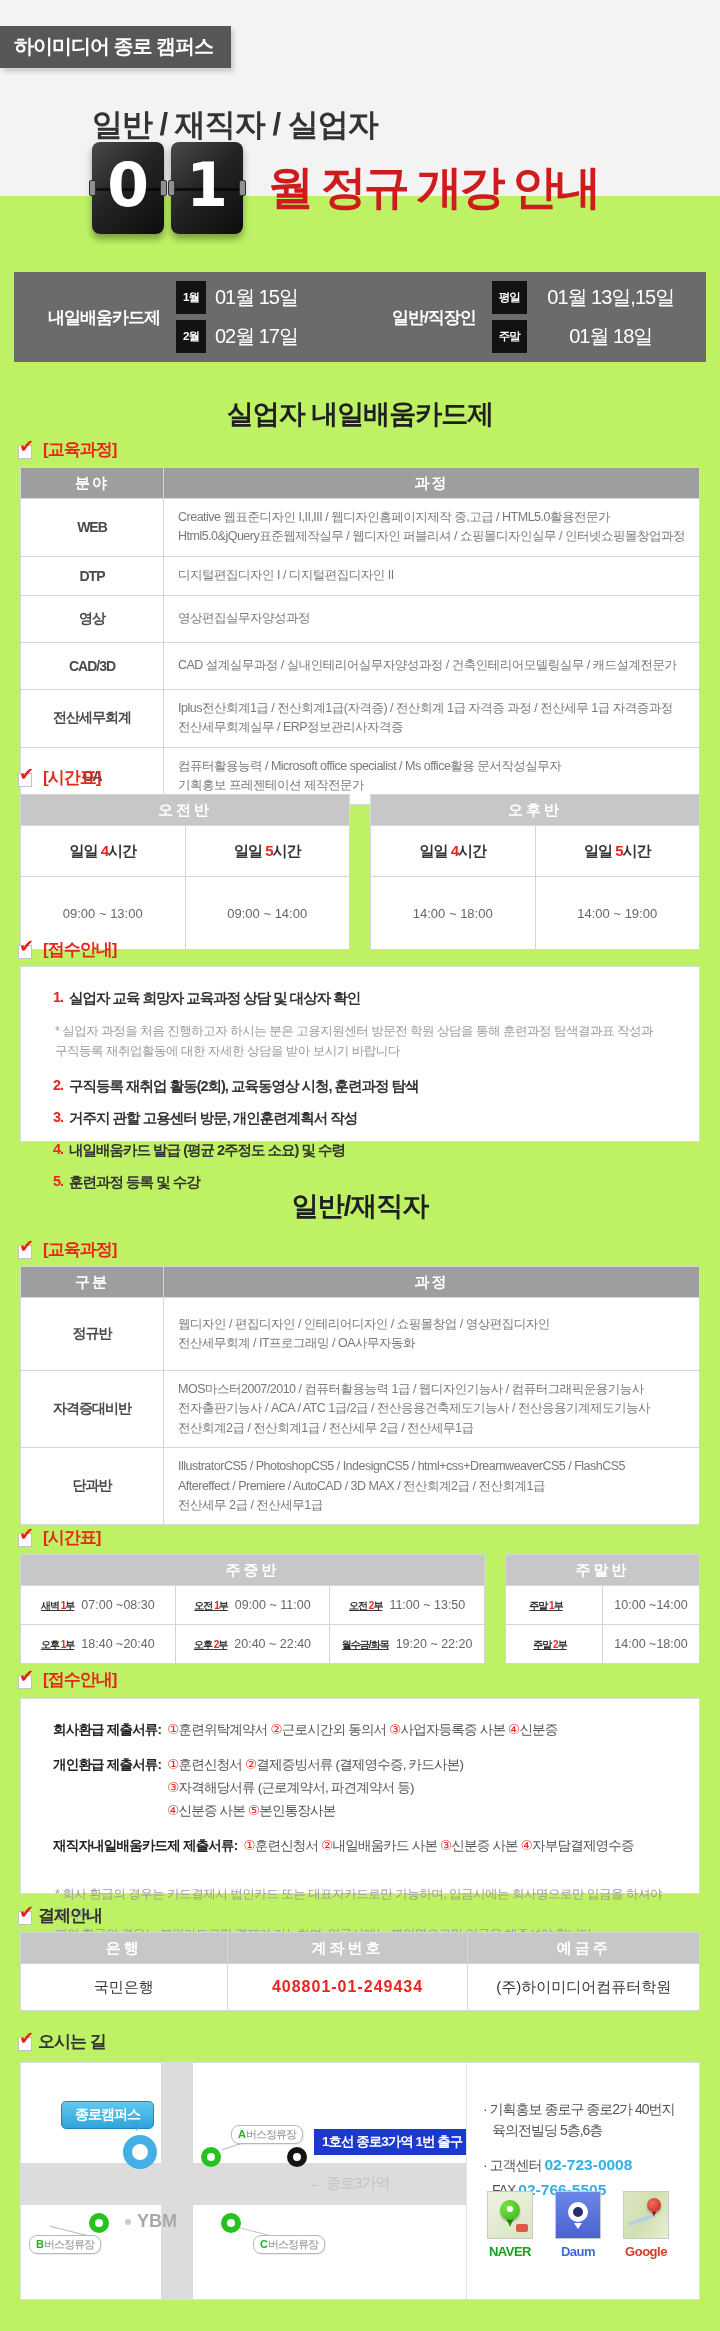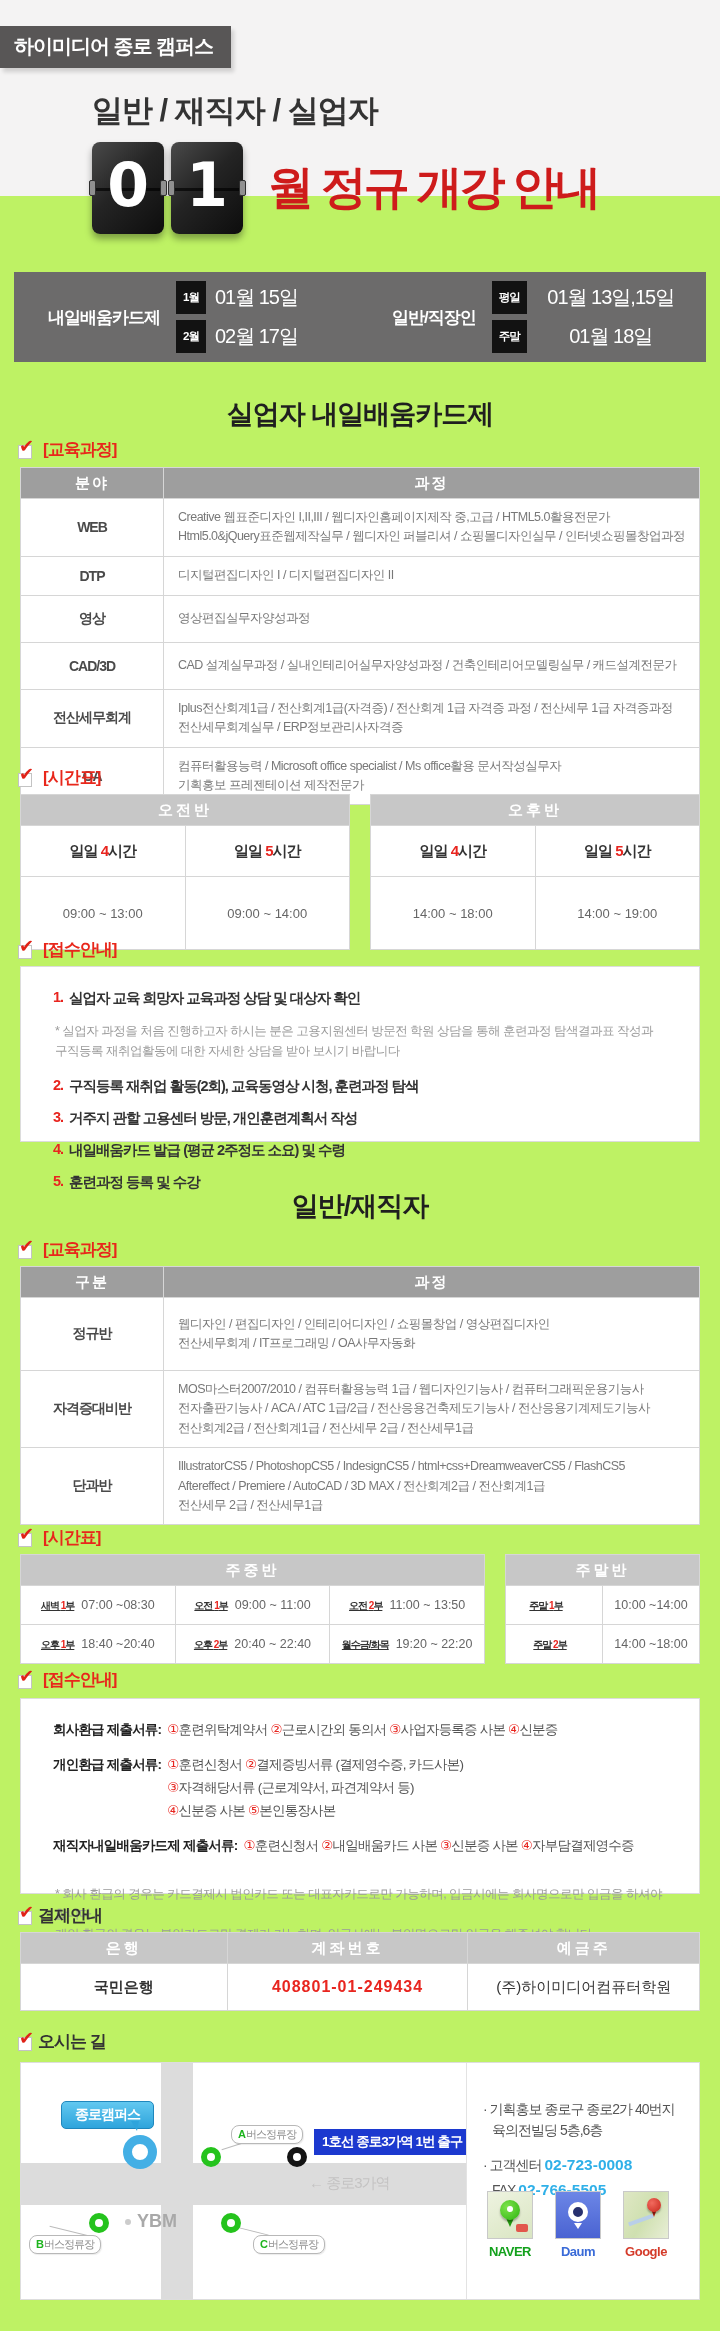--- a/index.html
+++ b/index.html
@@ -3,21 +3,21 @@
 <meta charset="utf-8">
 <style>
   html,body{margin:0;padding:0;}
   body{font-family:"Liberation Sans","DejaVu Sans",sans-serif;}
   #page{position:relative;width:720px;height:2331px;background:#bef264;overflow:hidden;}
   .abs{position:absolute;}
   
   .top-band{left:0;top:0;width:720px;height:196px;background:#f4f3f3;}
   .brand-tag{left:0;top:26px;background:#585656;color:#fff;font-size:20px;font-weight:bold;
     padding:7px 18px 8px 14px;letter-spacing:-1px;box-shadow:3px 4px 4px rgba(0,0,0,.15);}
-  .audience{left:92px;top:90px;font-size:31px;font-weight:bold;color:#333;letter-spacing:-1px;}
+  .audience{left:92px;top:104px;font-size:31px;font-weight:bold;color:#333;letter-spacing:-1px;}
   .flip-row{left:92px;top:142px;display:flex;align-items:center;}
   .flip{width:72px;height:92px;border-radius:8px;margin-right:7px;position:relative;
     background:linear-gradient(135deg,#4a4a4a 0%,#242424 45%,#0d0d0d 100%);
     box-shadow:0 5px 7px rgba(0,0,0,.35);display:flex;align-items:center;justify-content:center;}
   .flip::before{content:"";position:absolute;left:0;right:0;top:46px;height:3px;background:rgba(0,0,0,.65);}
   .hinge{position:absolute;top:50%;transform:translateY(-50%);width:5px;height:14px;background:#909090;border:1px solid #2e2e2e;border-radius:2px;z-index:2;}
   .hinge.l{left:-3px}.hinge.r{right:-3px}
   .flip .digit{font-size:60px;font-weight:bold;color:#fff;z-index:1;margin-top:-6px;font-family:"DejaVu Sans",sans-serif;}
   .banner-title{margin-left:18px;font-size:46px;font-weight:800;color:#ce1b1b;letter-spacing:-3px;}
   
@@ -53,21 +53,21 @@
   .apply-box{background:#fff;border:1px solid #dcdcdc;padding:22px 32px;box-sizing:border-box;}
   .apply-item{font-size:14.5px;font-weight:bold;color:#333;letter-spacing:-1px;margin-bottom:13px;display:flex;gap:6px;}
   .apply-item .num{color:#e8251f;flex:0 0 auto;}
   .apply-note{font-size:12.5px;color:#9a9a9a;line-height:1.6;white-space:pre-line;letter-spacing:-0.5px;margin:4px 0 16px 2px;}
   .doc-row{display:flex;gap:6px;font-size:13.5px;color:#555;letter-spacing:-0.8px;margin-bottom:12px;line-height:1.7;}
   .doc-row .doc-label{font-weight:bold;color:#222;flex:0 0 auto;}
   .doc-row .doc-text{white-space:pre-line;}
   .circ{color:#e8251f;}
   
   td.paycell{height:44px;text-align:center;font-size:15px;color:#333;}
-  td.paycell.bank{font-weight:bold;}
+  td.paycell.bank{font-weight:normal;}
   td.paycell.acct{color:#e8251f;font-weight:bold;font-size:16px;letter-spacing:1px;}
   
   .map-box{left:20px;top:2062px;width:680px;height:238px;background:#fff;border:1px solid #ddd;box-sizing:border-box;}
   .map-zone{position:absolute;left:0;top:0;width:445px;height:100%;overflow:hidden;}
   .road-v{position:absolute;left:140px;top:0;width:32px;height:100%;background:#dcdcdc;}
   .road-h{position:absolute;left:0;top:100px;width:445px;height:42px;background:#dcdcdc;}
   .road-label{position:absolute;left:288px;top:111px;color:#c4c3c3;font-size:15px;letter-spacing:-1px;}
   .bubble{position:absolute;left:40px;top:38px;background:linear-gradient(#62c8f0,#2ea4dc);border:1px solid #1f87bd;
     border-radius:5px;color:#fff;font-size:14px;font-weight:bold;padding:4px 13px;letter-spacing:-1px;}
   .bubble::after{content:"";position:absolute;right:14px;bottom:-9px;border:6px solid transparent;border-top:10px solid #2ea4dc;border-right-width:2px;}

